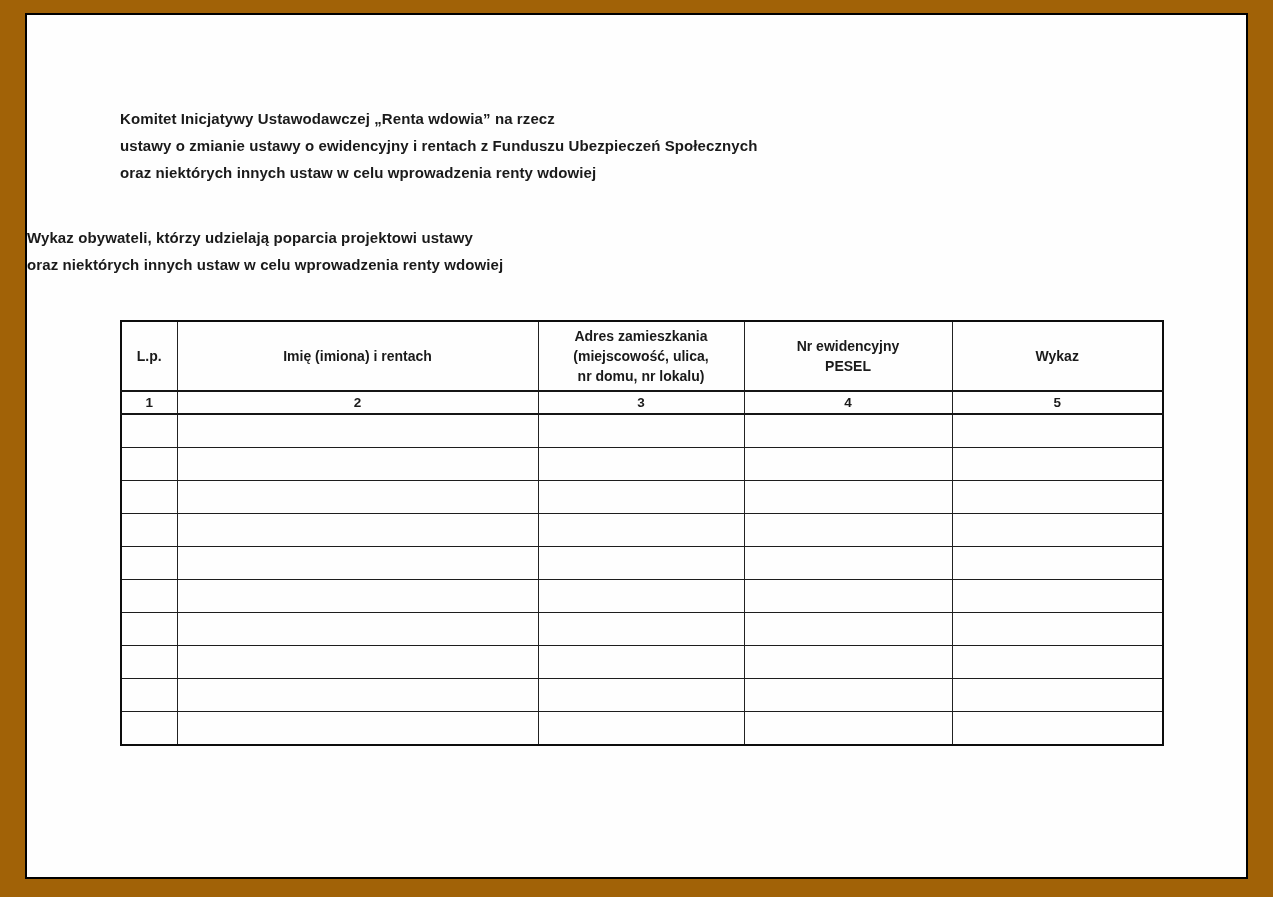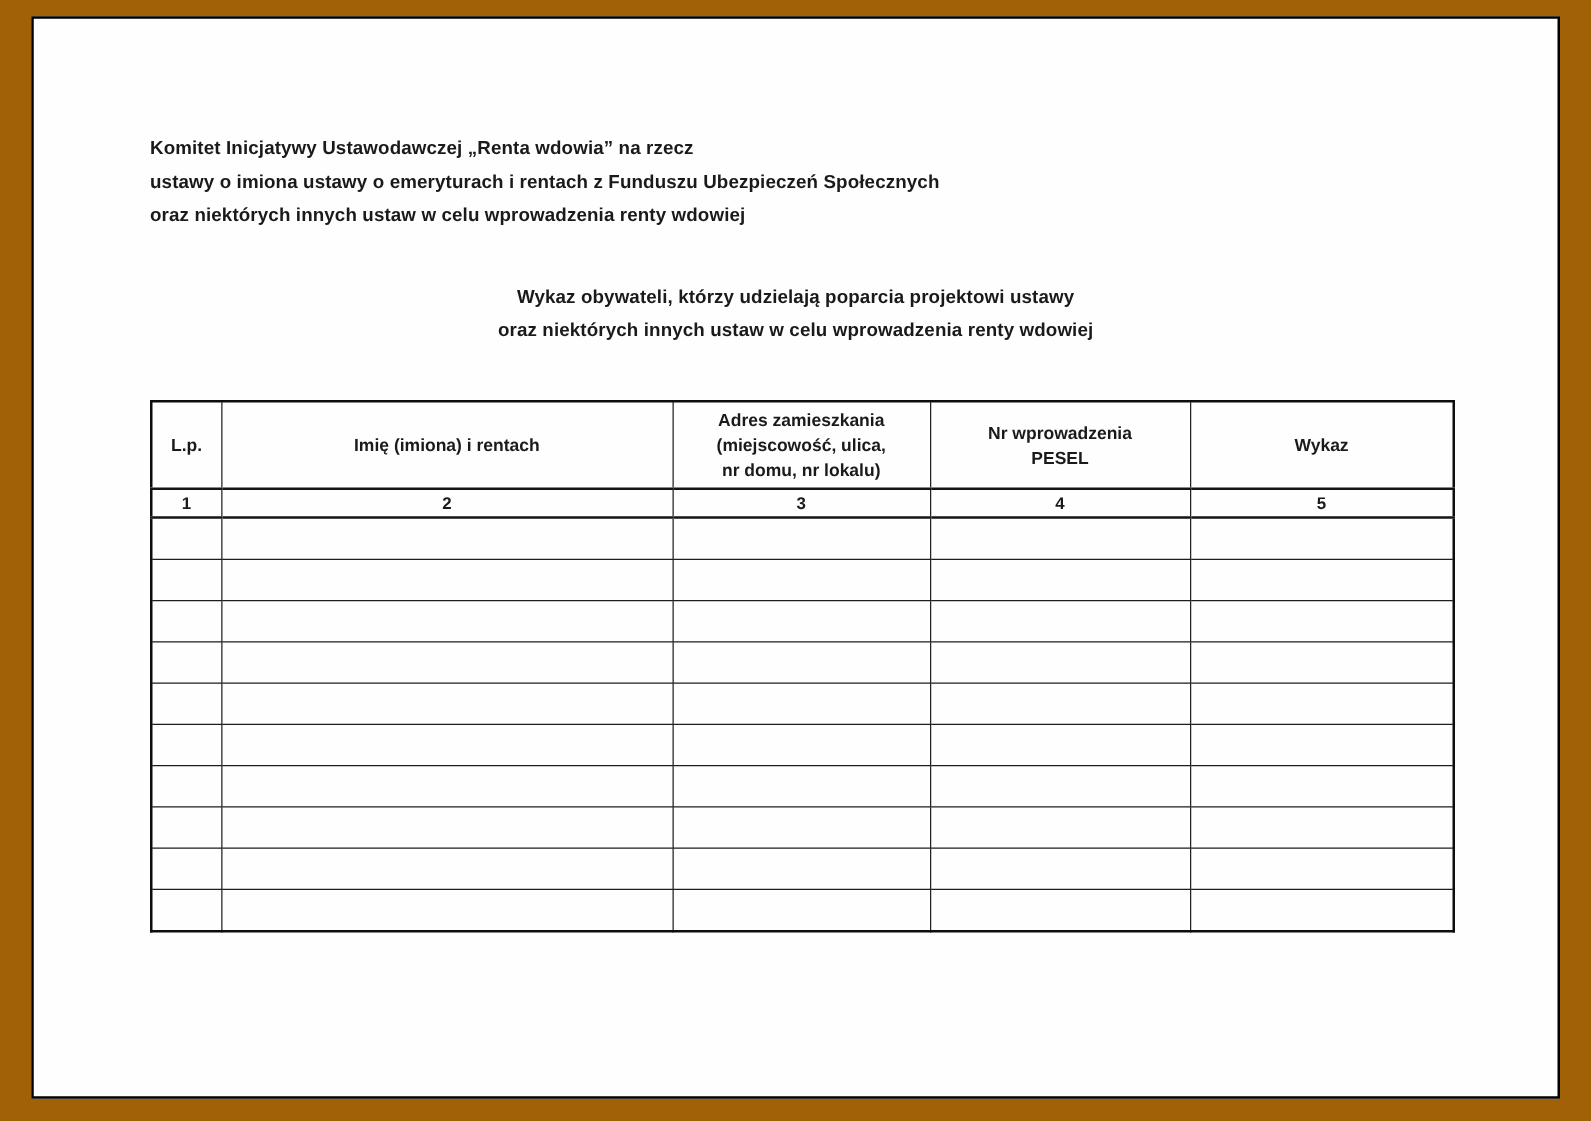--- a/index.html
+++ b/index.html
@@ -33,21 +33,21 @@
     font-weight: bold;
     line-height: 27px;
     color: #1a1a1a;
     letter-spacing: 0.1px;
   }
   .doc-title {
     position: absolute;
     left: 0;
     top: 209px;
     width: 100%;
-    text-align: center;
+    text-align: left;
     font-size: 15px;
     font-weight: bold;
     line-height: 27px;
     color: #1a1a1a;
     letter-spacing: 0.1px;
   }
   table.support {
     position: absolute;
     left: 93px;
     top: 305px;
@@ -86,21 +86,21 @@
   }
 </style>
 </head>
 <body>
 
 <div class="canvas">
   <div class="frame">
 
     <div class="committee">
       <div>Komitet Inicjatywy Ustawodawczej „Renta wdowia” na rzecz</div>
-      <div>ustawy o imiona ustawy o emeryturach i rentach z Funduszu Ubezpieczeń Społecznych</div>
+      <div>ustawy o zmianie ustawy o ewidencyjny i rentach z Funduszu Ubezpieczeń Społecznych</div>
       <div>oraz niektórych innych ustaw w celu wprowadzenia renty wdowiej</div>
     </div>
 
     <div class="doc-title">
       <div>Wykaz obywateli, którzy udzielają poparcia projektowi ustawy</div>
       <div>oraz niektórych innych ustaw w celu wprowadzenia renty wdowiej</div>
     </div>
 
     <table class="support">
       <colgroup>
@@ -110,21 +110,21 @@
         <col style="width:208px">
         <col style="width:211px">
       </colgroup>
       <thead>
         <tr class="hdr-row">
           <th>L.p.</th>
           <th>Imię (imiona) i rentach</th>
           <th>Adres zamieszkania
 (miejscowość, ulica,
 nr domu, nr lokalu)</th>
-          <th>Nr wprowadzenia
+          <th>Nr ewidencyjny
 PESEL</th>
           <th>Wykaz</th>
         </tr>
         <tr class="num-row">
           <th>1</th>
           <th>2</th>
           <th>3</th>
           <th>4</th>
           <th>5</th>
         </tr>

